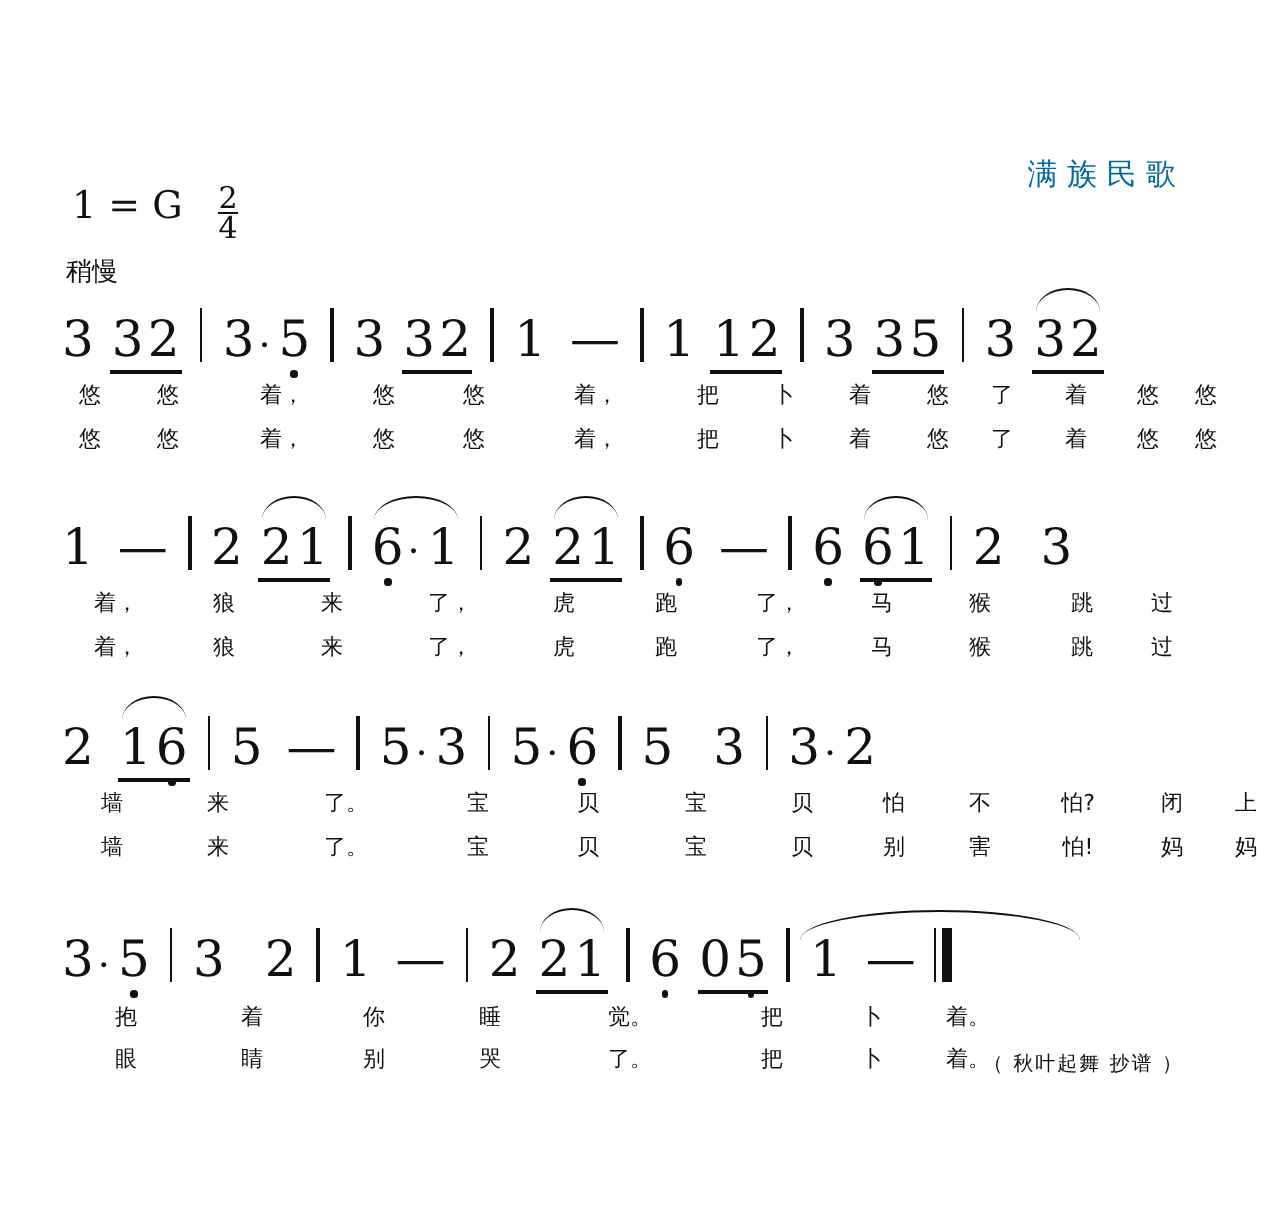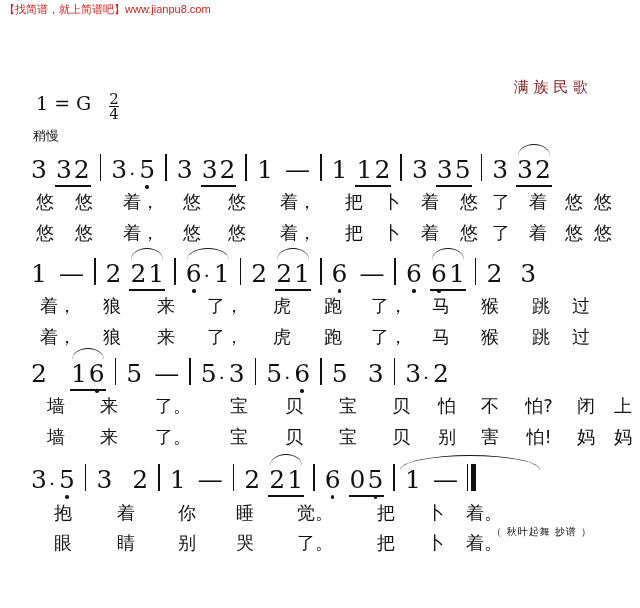--- a/index.html
+++ b/index.html
@@ -49,21 +49,21 @@
   }
 
   
   .credits {
     position: absolute;
     top: 74px;
     right: 52px;
     text-align: right;
     font-size: 15px;
     line-height: 26px;
-    color: #7f1d1d;
+    color: #0369a1;
     font-family: "DejaVu Sans", sans-serif;
   }
 
   
   .keysig {
     position: absolute;
     top: 92px;
     left: 36px;
     font-size: 19px;
     font-family: "DejaVu Serif", serif;
@@ -171,21 +171,21 @@
     display: inline-block;
     background: #111;
     margin-bottom: 3px;
   }
   .endbar .thin { width: 1.6px; height: 27px; margin-right: 3px; }
   .endbar .thick { width: 4.5px; height: 27px; }
 
   
   .lyricrow {
     font-family: "DejaVu Sans", sans-serif;
-    font-size: 18px;
+    font-size: 11px;
     white-space: nowrap;
     margin-top: 6px;
     color: #111;
   }
   .lyricrow.second { margin-top: 7px; }
   .ly { display: inline-block; text-align: center; }
 
   .endnote {
     position: absolute;
     right: 48px;
@@ -200,21 +200,20 @@
     border-top: 1.4px solid #111;
     border-radius: 50% / 100% 100% 0 0;
     height: 14px;
   }
 </style>
 </head>
 <body>
 
 <div id="sheet">
 
-  <div class="watermark">【找简谱，就上简谱吧】www.jianpu8.com</div>
 
 
   <div class="credits">
     <div>满 族 民 歌</div>
   </div>
 
   <div class="keysig">
     <span>1 = G</span>
     <span class="meter">
       <span class="num">2</span>
@@ -282,21 +281,21 @@
       <span class="ly" style="width:56px">着，</span><span class="ly" style="width:52px">狼</span><span class="ly" style="width:56px">来</span><span class="ly" style="width:62px">了，</span><span class="ly" style="width:52px">虎</span><span class="ly" style="width:50px">跑</span><span class="ly" style="width:62px">了，</span><span class="ly" style="width:42px">马</span><span class="ly" style="width:56px">猴</span><span class="ly" style="width:46px">跳</span><span class="ly" style="width:34px">过</span>
     </div>
     <div class="lyricrow second">
       <span class="ly" style="width:56px">着，</span><span class="ly" style="width:52px">狼</span><span class="ly" style="width:56px">来</span><span class="ly" style="width:62px">了，</span><span class="ly" style="width:52px">虎</span><span class="ly" style="width:50px">跑</span><span class="ly" style="width:62px">了，</span><span class="ly" style="width:42px">马</span><span class="ly" style="width:56px">猴</span><span class="ly" style="width:46px">跳</span><span class="ly" style="width:34px">过</span>
     </div>
   </div>
 
   <div class="system sys3">
     <div class="noterow">
       <span class="n">2</span>
-      <span class="beam1 slur" style="margin-left:22px"><span class="n">1</span><span class="n dotlow">6</span></span>
+      <span class="beam1 slur" style="margin-left:11px"><span class="n">1</span><span class="n dotlow">6</span></span>
       <span class="bar"></span>
       <span class="n">5</span>
         <span class="n" style="margin-left:10px">—</span>
       <span class="bar"></span>
       <span class="n">5</span>
         <span class="n" style="font-size:19px">·</span>
         <span class="n" style="margin-left:2px">3</span>
       <span class="bar"></span>
       <span class="n">5</span>
         <span class="n" style="font-size:19px">·</span>

